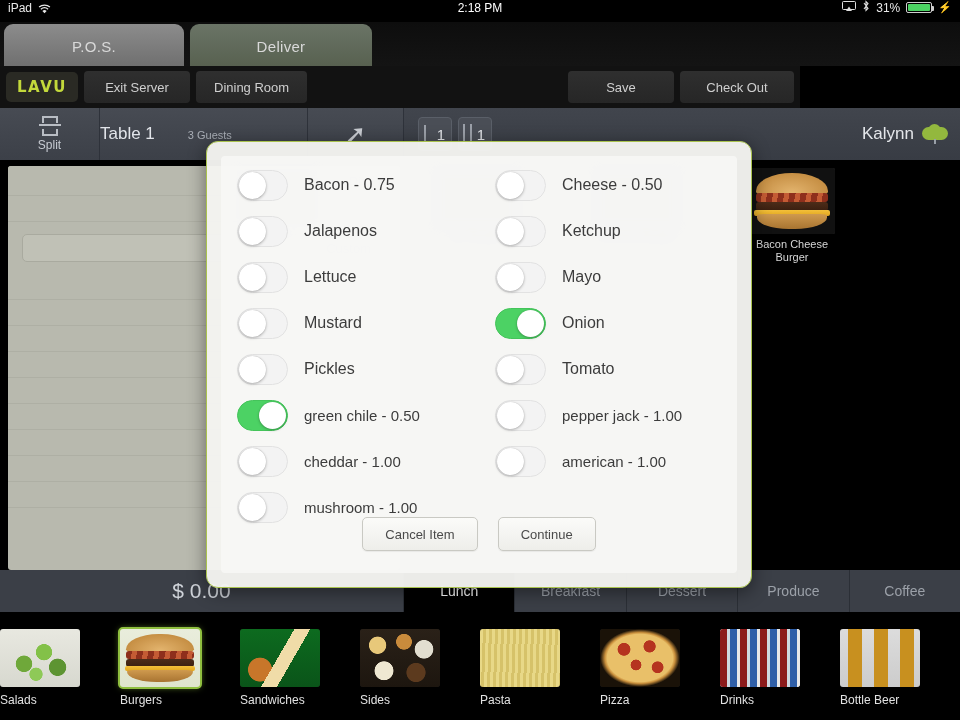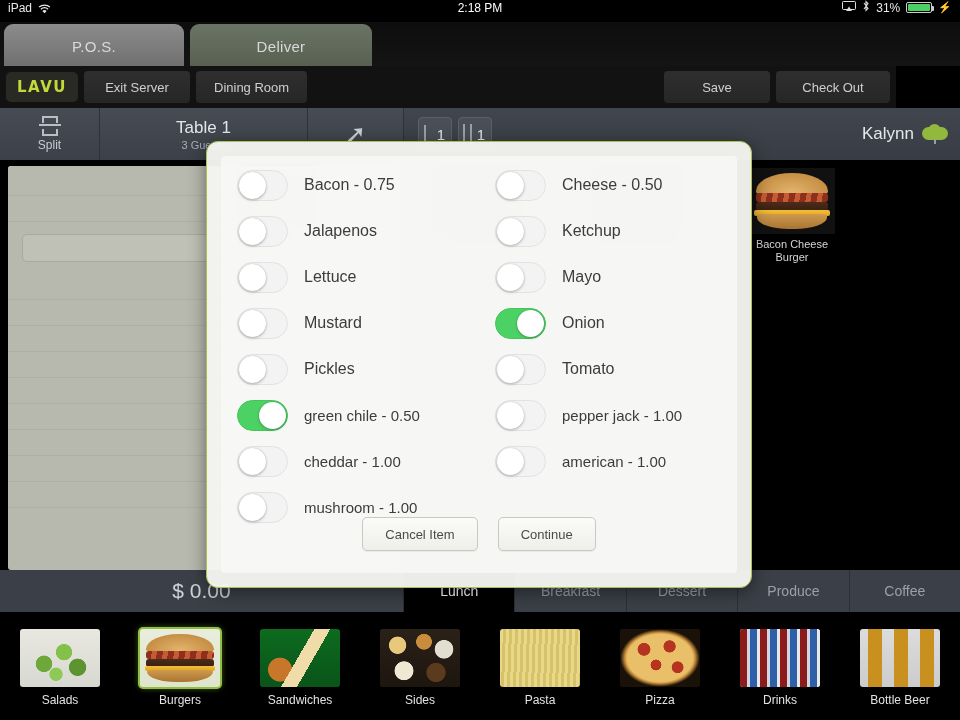--- a/index.html
+++ b/index.html
@@ -38,21 +38,21 @@
              background: linear-gradient(#0d0d0d,#141414); }
   .apptab {
     position: absolute; top: 2px; height: 44px; border-radius: 9px 9px 0 0;
     display: flex; align-items: center; justify-content: center;
     font-size: 15px; color: #d9d9d9; letter-spacing: .3px;
   }
   .apptab.pos { left: 4px; width: 180px; background: linear-gradient(#8c8c8c,#6e6e6e); }
   .apptab.deliver { left: 190px; width: 182px; background: linear-gradient(#6a7466,#57604f); }
 
   
-  .toolbar { position: absolute; top: 66px; left: 0; width: 896px; height: 42px;
+  .toolbar { position: absolute; top: 66px; left: 0; width: 800px; height: 42px;
              background: #121212; display: flex; align-items: center; padding: 0 6px; }
   .logo {
     width: 72px; height: 30px; border-radius: 5px; background: #2a2a24;
     display: flex; align-items: center; justify-content: center;
     color: #c3d93b; font-size: 15px; font-weight: bold; letter-spacing: 1.5px;
     font-family: "DejaVu Sans", sans-serif;
   }
   .tbtn {
     height: 32px; padding: 0 18px; margin-left: 6px; border-radius: 4px;
     background: linear-gradient(#2f2f2f,#262626); color: #cfcfcf; font-size: 13px;
@@ -70,22 +70,23 @@
     border-right: 1px solid #2e323a; background: linear-gradient(#474b53,#3c4048);
   }
   .split-glyph { width: 22px; height: 20px; position: relative; }
   .split-glyph span { position: absolute; left: 3px; width: 16px; border: 2px solid #b9bdc4; }
   .split-glyph .t { top: 0; height: 7px; border-bottom: none; }
   .split-glyph .b { bottom: 0; height: 7px; border-top: none; }
   .split-glyph .m { top: 8px; left: 0; width: 22px; height: 0; border: none;
                     border-top: 2px solid #b9bdc4; }
   .table-cell {
     width: 208px; border-right: 1px solid #2e323a;
-    display: flex; flex-direction: column; align-items: center; justify-content: center;
+    display: flex; align-items: center; justify-content: flex-start;
     background: linear-gradient(#474b53,#3c4048);
+    gap: 33px;
   }
   .table-name { color: #e2e5ea; font-size: 17px; }
   .table-sub { color: #a9aeb6; font-size: 11px; margin-top: 1px; }
   .arrow-cell { width: 96px; border-right: 1px solid #2e323a;
                 display: flex; align-items: center; justify-content: center;
                 background: linear-gradient(#474b53,#3c4048); }
   .arrow-glyph { color: #c9ccd2; font-size: 26px; line-height: 1; transform: rotate(0deg); }
   .seats { display: flex; align-items: center; gap: 6px; padding-left: 14px; }
   .seat {
     width: 34px; height: 34px; border-radius: 4px; background: #4a4e56;
@@ -148,21 +149,21 @@
   .total-cell { width: 404px; display: flex; align-items: center; justify-content: center;
                 color: #cfd3d9; font-size: 21px; border-right: 1px solid #2b2f36; }
   .mtab { flex: 1; display: flex; align-items: center; justify-content: center;
           color: #9ba0a8; font-size: 14px; border-right: 1px solid #2b2f36;
           background: #3b3f47; }
   .mtab.active { background: #000; color: #ffffff; }
 
   
   .catstrip { position: absolute; top: 612px; left: 0; width: 960px; height: 108px;
               background: #000; display: flex; }
-  .cat { flex: 1; display: flex; flex-direction: column; align-items: center;
+  .cat { flex: 1; display: flex; flex-direction: column; align-items: flex-start;
          justify-content: center; gap: 6px; padding-top: 4px; }
   .cat .thumb { width: 80px; height: 58px; border-radius: 3px; overflow: hidden;
                 position: relative; background: #1b1b1b; }
   .cat.selected .thumb { outline: 3px solid #8fbf3f; outline-offset: -1px;
                          box-shadow: 0 0 7px rgba(150,200,60,.75); }
   .cat .label { color: #e2e2e2; font-size: 12px; }
 
   .art { position: absolute; inset: 0; }
   .art-salad { background:
       radial-gradient(circle at 30% 60%, #6fa83a 0 12%, transparent 13%),

